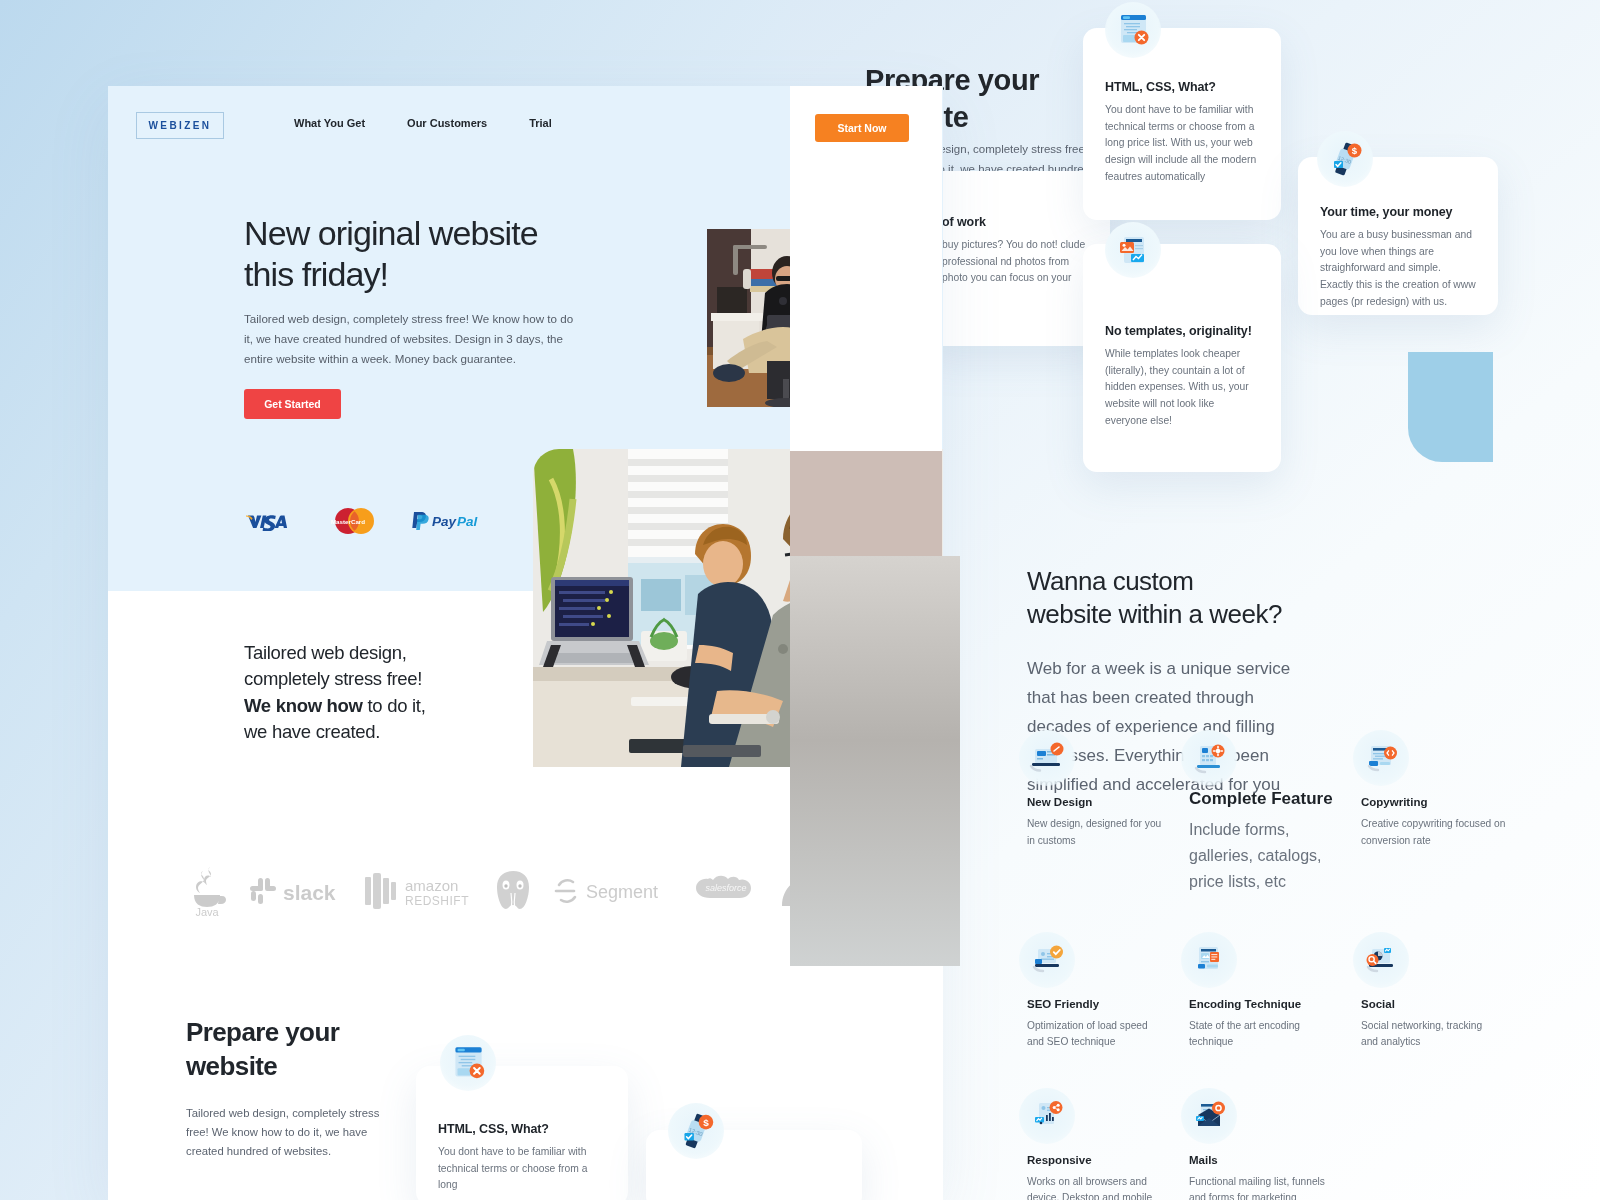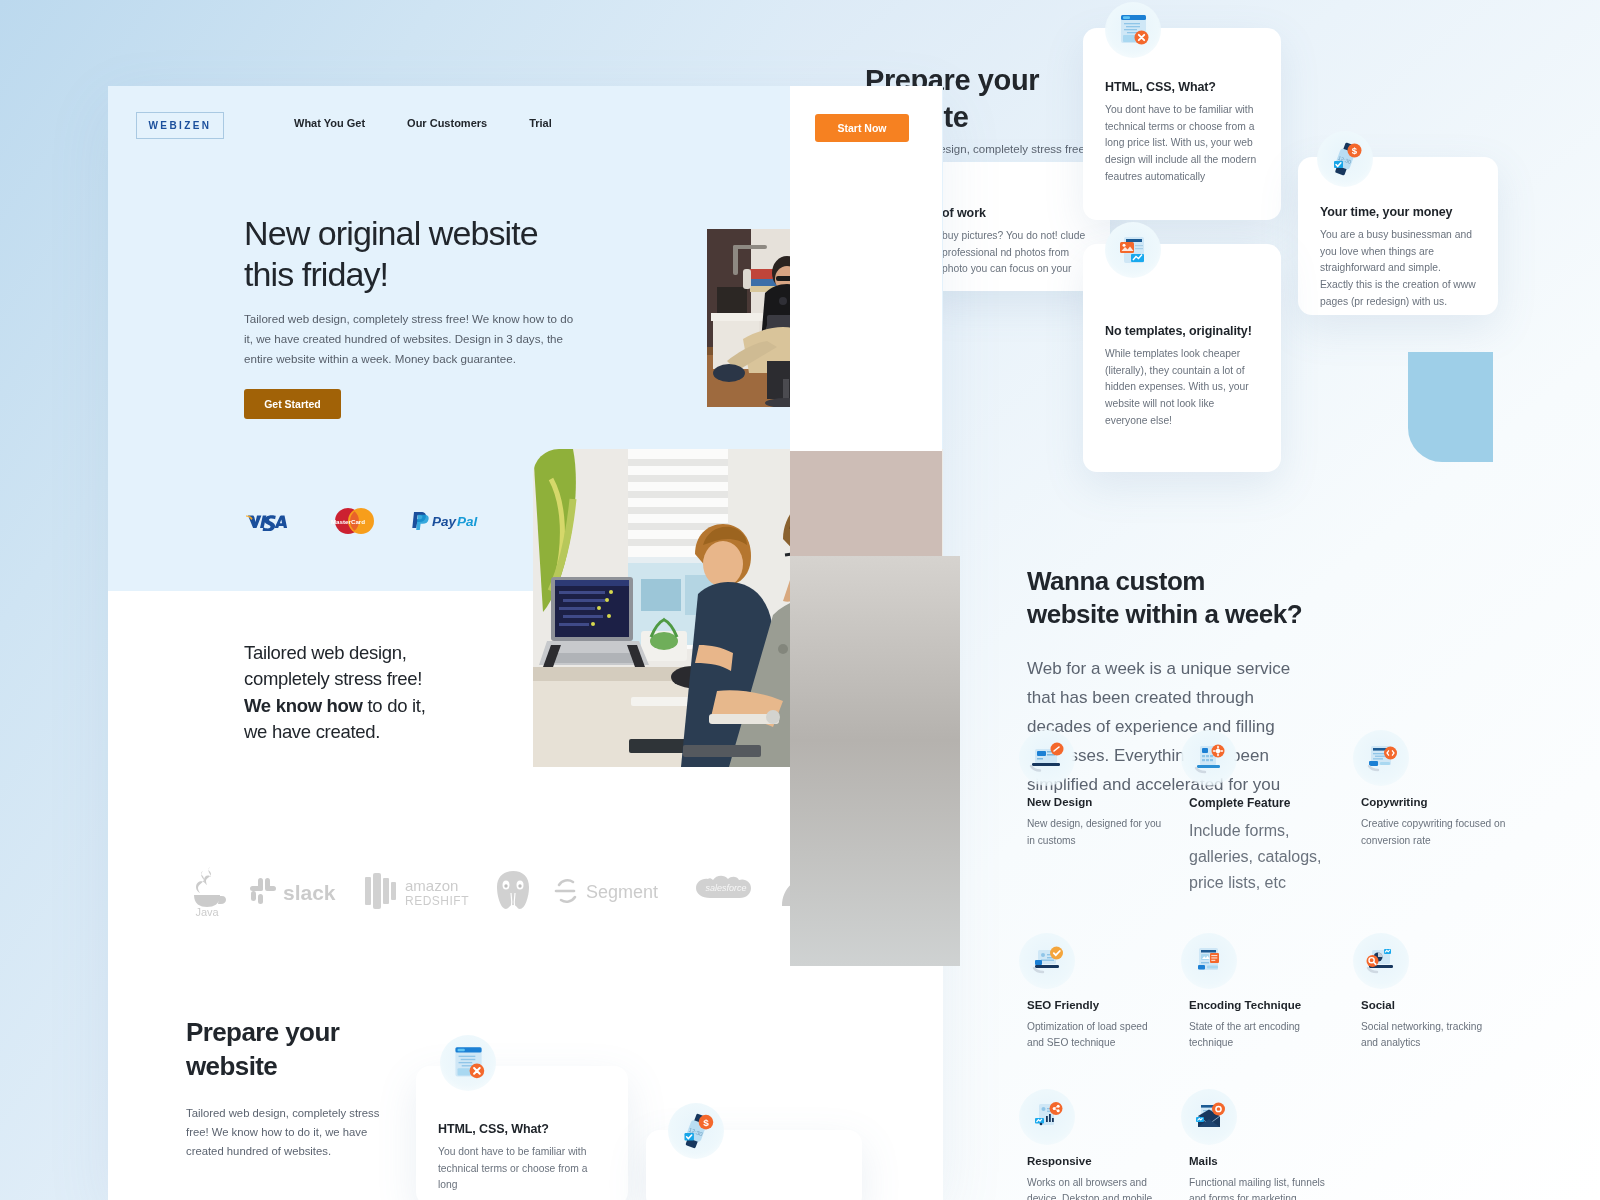--- a/index.html
+++ b/index.html
@@ -141,21 +141,21 @@
     font-size: 34px; font-weight: 400; line-height: 1.2;
     letter-spacing: -0.9px; color: #21262c; width: 360px;
   }
   #hero-desc {
     position: absolute; left: 136px; top: 223px; width: 332px;
     font-size: 11.6px; line-height: 1.74; color: #555d68;
   }
   #get-started-btn {
     position: absolute; left: 136px; top: 303px;
     width: 97px; height: 30px;
-    background: #a16207; border: none; border-radius: 3px;
+    background: #ef4444; border: none; border-radius: 3px;
     color: #fff; font-family: "Liberation Sans", sans-serif;
     font-size: 10.5px; font-weight: 700; cursor: pointer;
   }
 
   
   #payments { position: absolute; left: 136px; top: 420px; display: flex; align-items: center; gap: 32px; }
 
   
   #hero-img-1 {
     position: absolute; left: 599px; top: 143px; width: 155px; height: 178px;
@@ -200,21 +200,21 @@
     </div>
 
     <div class="rp-sub" style="left:75px; top:140px;">Tailored web design, completely stress free! We know how to do it, we have created hundred of websites.</div>
 
     <div id="rp-white-overlay"></div>
     <div id="rp-white-overlay2"></div>
     <div id="rp-white-overlay3"></div>
 
     <button class="start-now-btn">Start Now</button>
 
-    <div class="fcard" style="left:130px; top:162px; width:190px; height:129px;">
+    <div class="fcard" style="left:130px; top:171px; width:190px; height:175px;">
       <div class="fcard-inner" style="padding-top:44px;">
         <div class="fcard-title">of work</div>
         <div class="fcard-body">buy pictures? You do not! clude professional nd photos from photo  you can focus on your</div>
       </div>
     </div>
 
     <div class="fcard" style="left:293px; top:28px; width:198px; height:192px;">
       <div class="fcard-inner" style="padding-top:52px;">
         <div class="fcard-title">HTML, CSS, What?</div>
         <div class="fcard-body">You dont have to be familiar with technical terms or choose from a long price list. With us, your web design will include all the modern feautres automatically</div>
@@ -276,21 +276,21 @@
             <rect x="23" y="19" width="8" height="1.2"></rect>
           </g>
         <rect x="19" y="25" width="13" height="8" rx="1" fill="#19a9ee"></rect>
         <path d="M21 31l3-3.5 2.5 2 3.5-4" stroke="#fff" stroke-width="1.4" fill="none"></path>
       </svg>
     </div>
 
     <div class="blue-square" style="left:618px; top:352px; width:85px; height:110px;"></div>
 
     <div style="position:absolute; left:237px; top:565px; width:460px;">
-      <div style="font-size:26px; font-weight:700; color:#21262c; letter-spacing:-0.5px; line-height:1.28;">
+      <div style="font-size:26px; font-weight:400; color:#21262c; letter-spacing:-0.5px; line-height:1.28;">
         <div>Wanna custom</div>
         <div>website within a week?</div>
       </div>
       <div style="margin-top:22px; font-size:17px; line-height:1.72; color:#5c6470; width:290px;">Web for a week is a unique service that has been created through decades of experience and filling processes. Everything has been simplified and accelerated for you</div>
     </div>
 
     <div style="position:absolute; left:237px; top:730px; width:520px; display:grid; grid-template-columns:162px 172px 160px; row-gap:37px; column-gap:0;">
 
       <div>
         <div class="bubble" style="position:relative; left:-8px; top:0;">
@@ -325,21 +325,21 @@
             </g>
             <rect x="8" y="27" width="23" height="3" rx="1.2" fill="#2b8fd4"></rect>
             <path d="M7 30c2 3 5 4 9 4" stroke="#cfd9e2" stroke-width="2.4" fill="none" stroke-linecap="round"></path>
             <circle cx="29" cy="13" r="6.5" fill="#f4682c"></circle>
             <circle cx="29" cy="13" r="2.3" fill="#fff"></circle>
             <g stroke="#fff" stroke-width="1.6" stroke-linecap="round">
               <path d="M29 8.6v1.4M29 16v1.4M24.6 13h1.4M32 13h1.4"></path>
             </g>
           </svg>
         </div>
-        <div style="margin-top:10px; font-size:12px; font-weight:700; color:#1d2228;">Complete Feature</div>
+        <div style="margin-top:3px; font-size:17px; font-weight:700; color:#1d2228;">Complete Feature</div>
         <div style="margin-top:8px; font-size:16px; line-height:1.62; color:#6a727d; width:150px;">Include forms, galleries, catalogs, price lists, etc</div>
       </div>
 
       <div>
         <div class="bubble" style="position:relative; left:-8px; top:0;">
           <svg width="40" height="40" viewBox="0 0 40 40">
             <rect x="10" y="8" width="20" height="19" rx="1.5" fill="#cfe7f6"></rect>
             <rect x="12" y="10" width="16" height="2.6" fill="#1c5b94"></rect>
             <g fill="#8fc5e8">
               <rect x="12" y="15" width="12" height="1.3"></rect>

